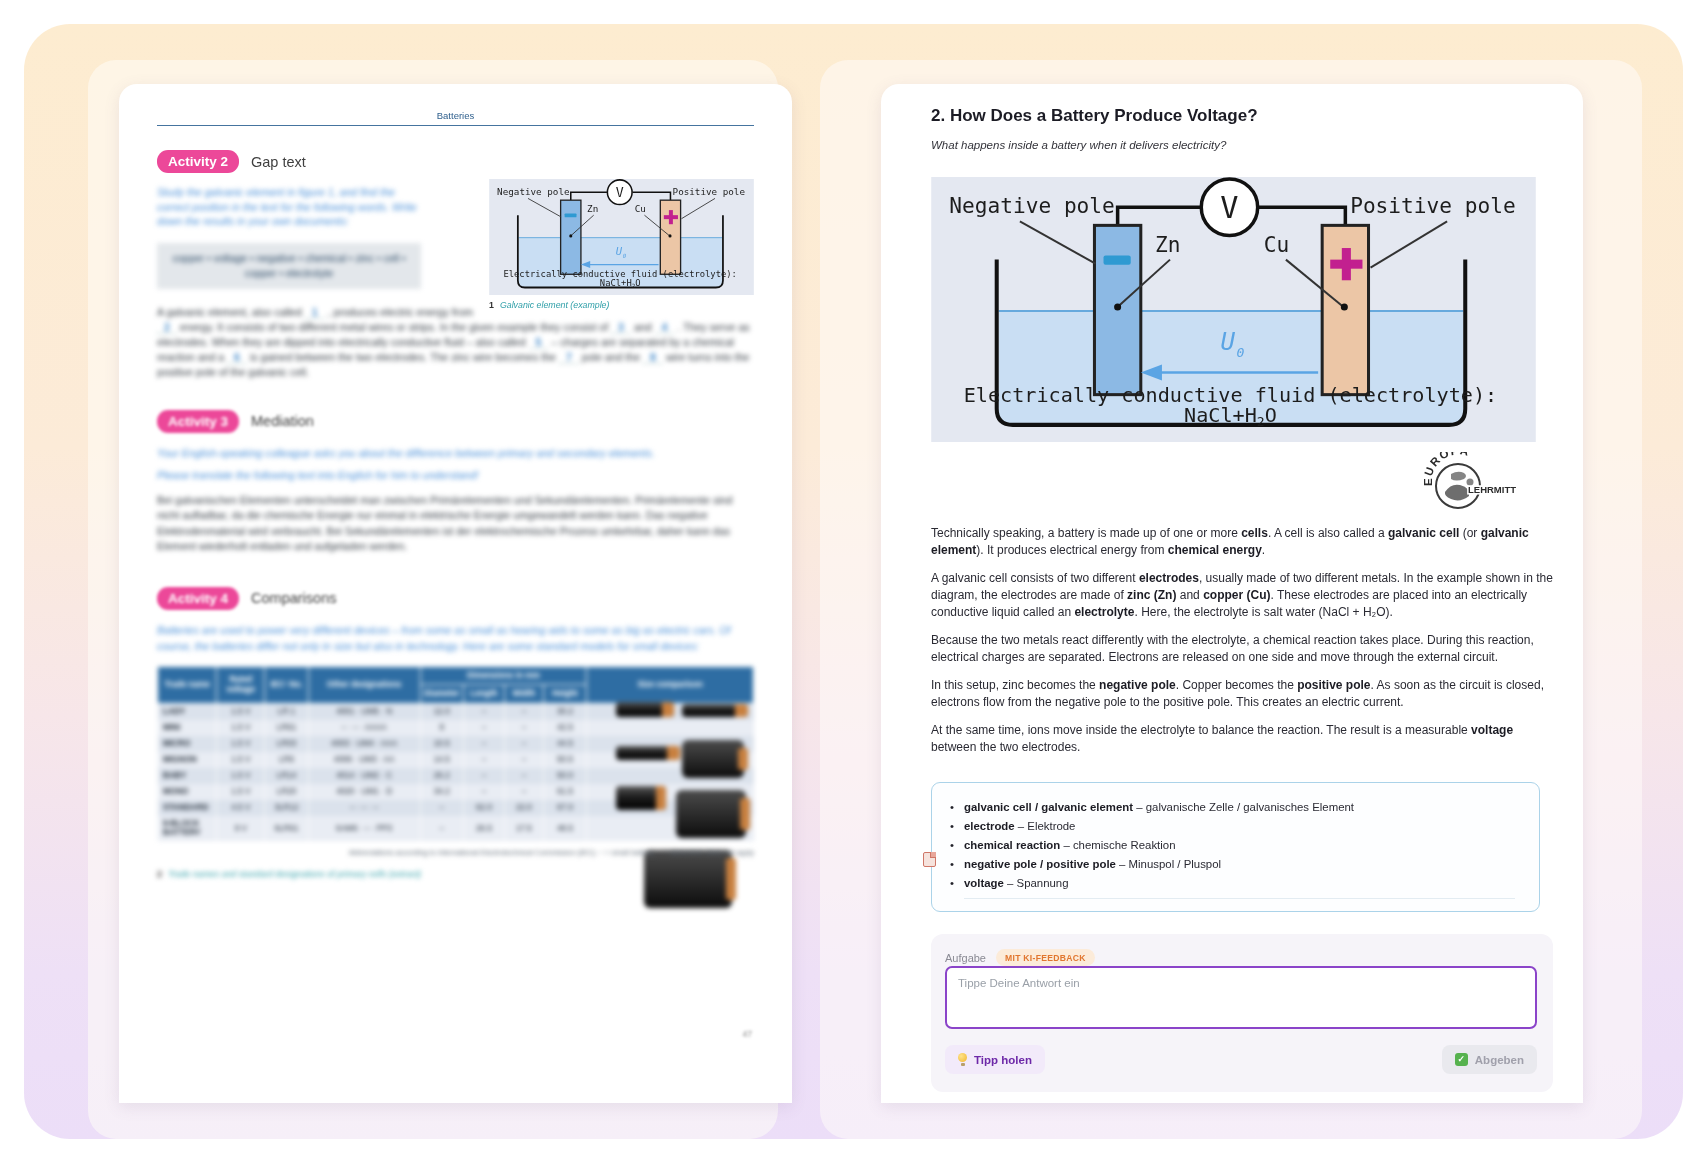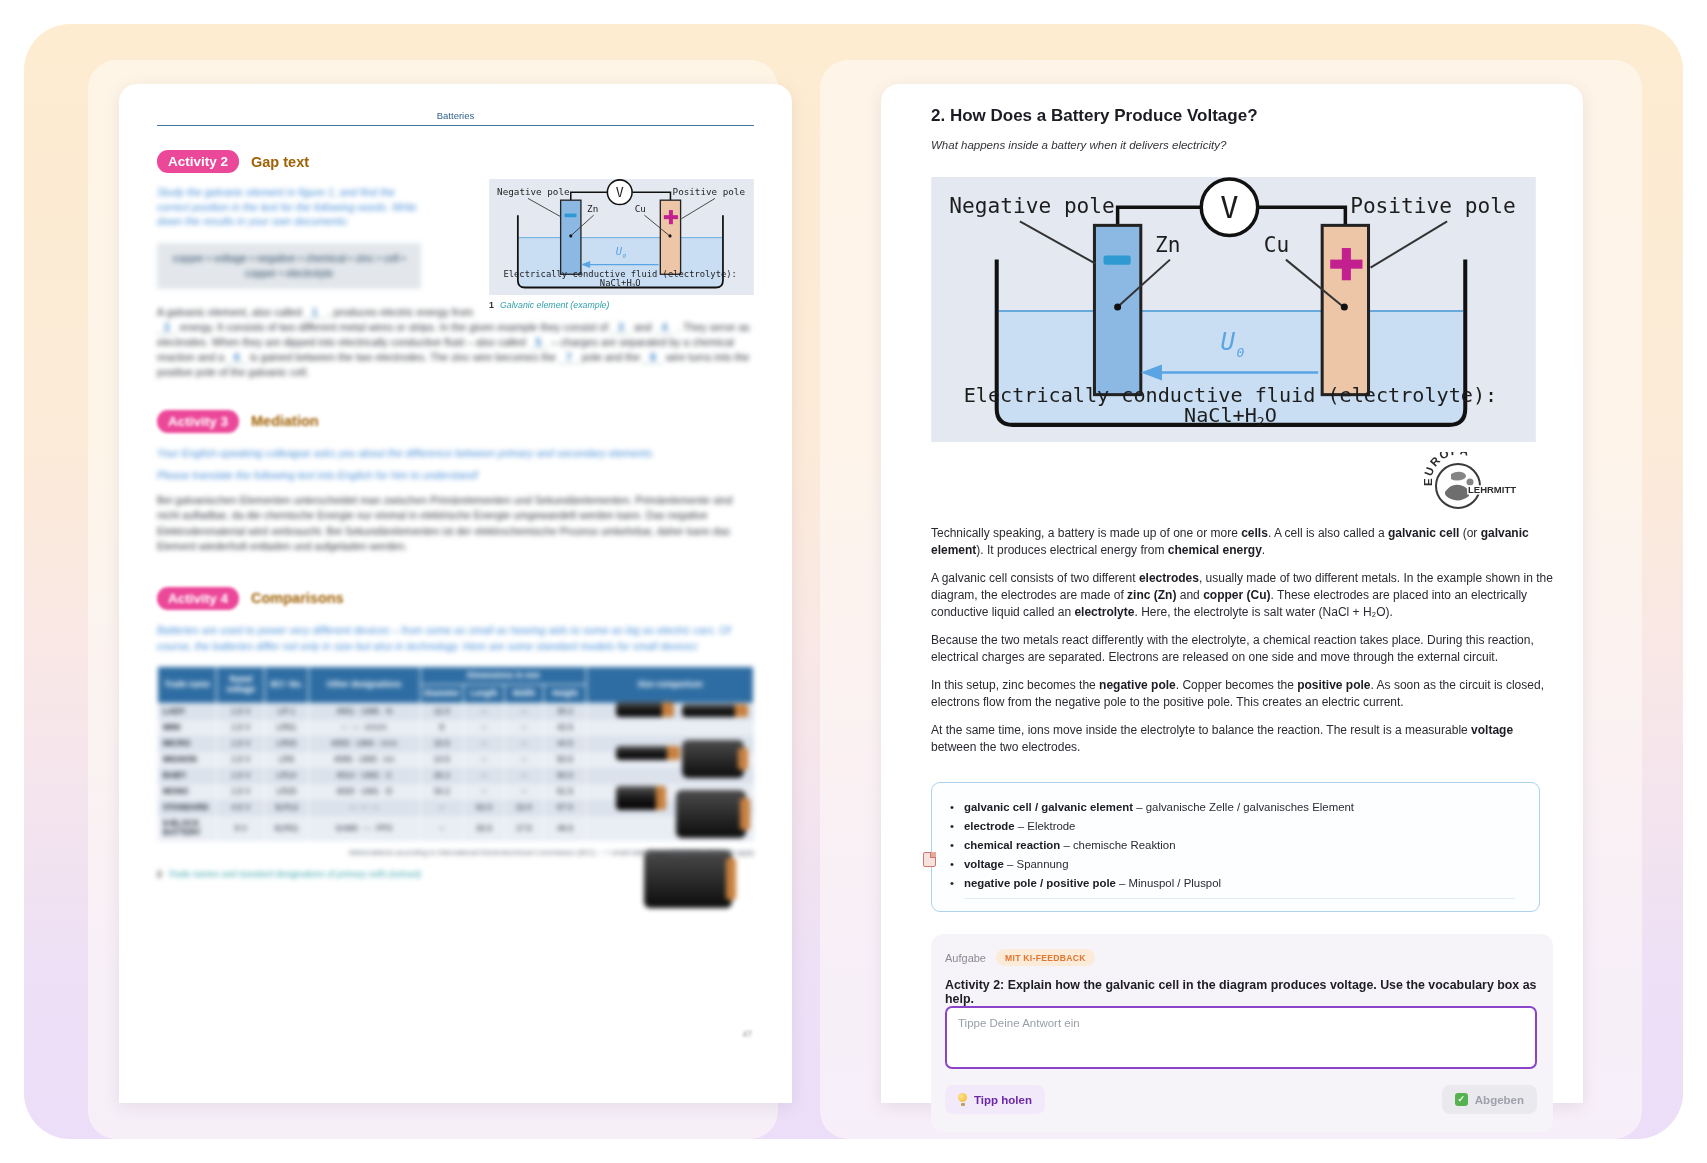--- a/index.html
+++ b/index.html
@@ -13,21 +13,21 @@
   .page-l { left:95px; width:673px; height:1019px; padding:0 38px; }
   .page-r { left:857px; width:702px; height:1019px; padding:0 22px 0 50px; }
 
   
   .blur   { filter:blur(2.7px); }
   .blur-lt{ filter:blur(1.6px); }
   .runhead { margin-top:26px; text-align:center; color:#31618e; font-size:9.5px; }
   .runrule { border-bottom:1.6px solid #45749f; margin-top:4px; }
   .act-row { display:flex; align-items:center; gap:12px; margin-top:24px; }
   .act-badge { background:#ec4899; color:#fff; font-weight:bold; font-size:13.5px; padding:4px 11px; border-radius:11px; }
-  .act-title { color:#a16207; font-weight:bold; font-size:14.5px; }
+  .act-title { color:#404040; font-weight:normal; font-size:14.5px; }
   .intro { margin-top:13px; color:#2b72b8; font-size:11.3px; line-height:15.5px; }
   .figure { float:right; width:265px; margin:6px 0 4px 14px; }
   .figure svg { display:block; }
   .figcap { margin-top:5px; font-size:8.8px; }
   .figcap .n { font-weight:bold; color:#333; margin-right:6px; font-style:normal; }
   .figcap .t { color:#2f9fa8; font-style:italic; }
   .instr { margin-top:12px; width:268px; color:#4a90d9; font-style:italic; font-size:10.6px; line-height:14.5px; }
   .wordbox { margin-top:14px; width:264px; background:#e3e7eb; color:#2c4a66; font-size:10.4px; line-height:15px; text-align:center; padding:8px 14px; }
   .gaptext { margin-top:16px; color:#333a42; font-size:10.6px; line-height:15px; }
   .gaptext b { color:#3f87c9; font-weight:600; padding:0 7px; border-bottom:1px dotted #8aa; }
@@ -355,32 +355,31 @@
     <p class="r-par"><span>Because the two metals react differently with the electrolyte, a chemical reaction takes place. During this reaction, electrical charges are separated. Electrons are released on one side and move through the external circuit.</span></p>
     <p class="r-par"><span>In this setup, zinc becomes the </span><b>negative pole</b><span>. Copper becomes the </span><b>positive pole</b><span>. As soon as the circuit is closed, electrons flow from the negative pole to the positive pole. This creates an electric current.</span></p>
     <p class="r-par"><span>At the same time, ions move inside the electrolyte to balance the reaction. The result is a measurable </span><b>voltage</b><span> between the two electrodes.</span></p>
 
     <div class="vocab">
       <span class="vocab-flag"></span>
       <ul>
         <li><span></span><b>galvanic cell / galvanic element</b><span> – galvanische Zelle / galvanisches Element</span></li>
         <li><span></span><b>electrode</b><span> – Elektrode</span></li>
         <li><span></span><b>chemical reaction</b><span> – chemische Reaktion</span></li>
+        <li><span></span><b>negative pole / positive pole</b><span> – Minuspol / Pluspol</span></li>
         <li><span></span><b>voltage</b><span> – Spannung</span></li>
-        <li><span></span><b>negative pole / positive pole</b><span> – Minuspol / Pluspol</span></li>
       </ul>
       <div class="vocab-rule"></div>
     </div>
 
     <div class="task">
       <div class="task-top">
         <span class="task-label">Aufgabe</span>
         <span class="task-badge">MIT KI-FEEDBACK</span>
       </div>
-      <p class="task-prompt">Activity 2: Explain how the galvanic cell in the diagram produces voltage. Use the vocabulary box as help.</p>
       <textarea placeholder="Tippe Deine Antwort ein" style=""></textarea>
       <div class="task-btns">
         <button class="btn-hint">
             <span class="bulb"></span>
             <span>Tipp holen</span>
           </button>
         <button class="btn-submit">
             <span class="check">✓</span>
             <span>Abgeben</span>
           </button>

